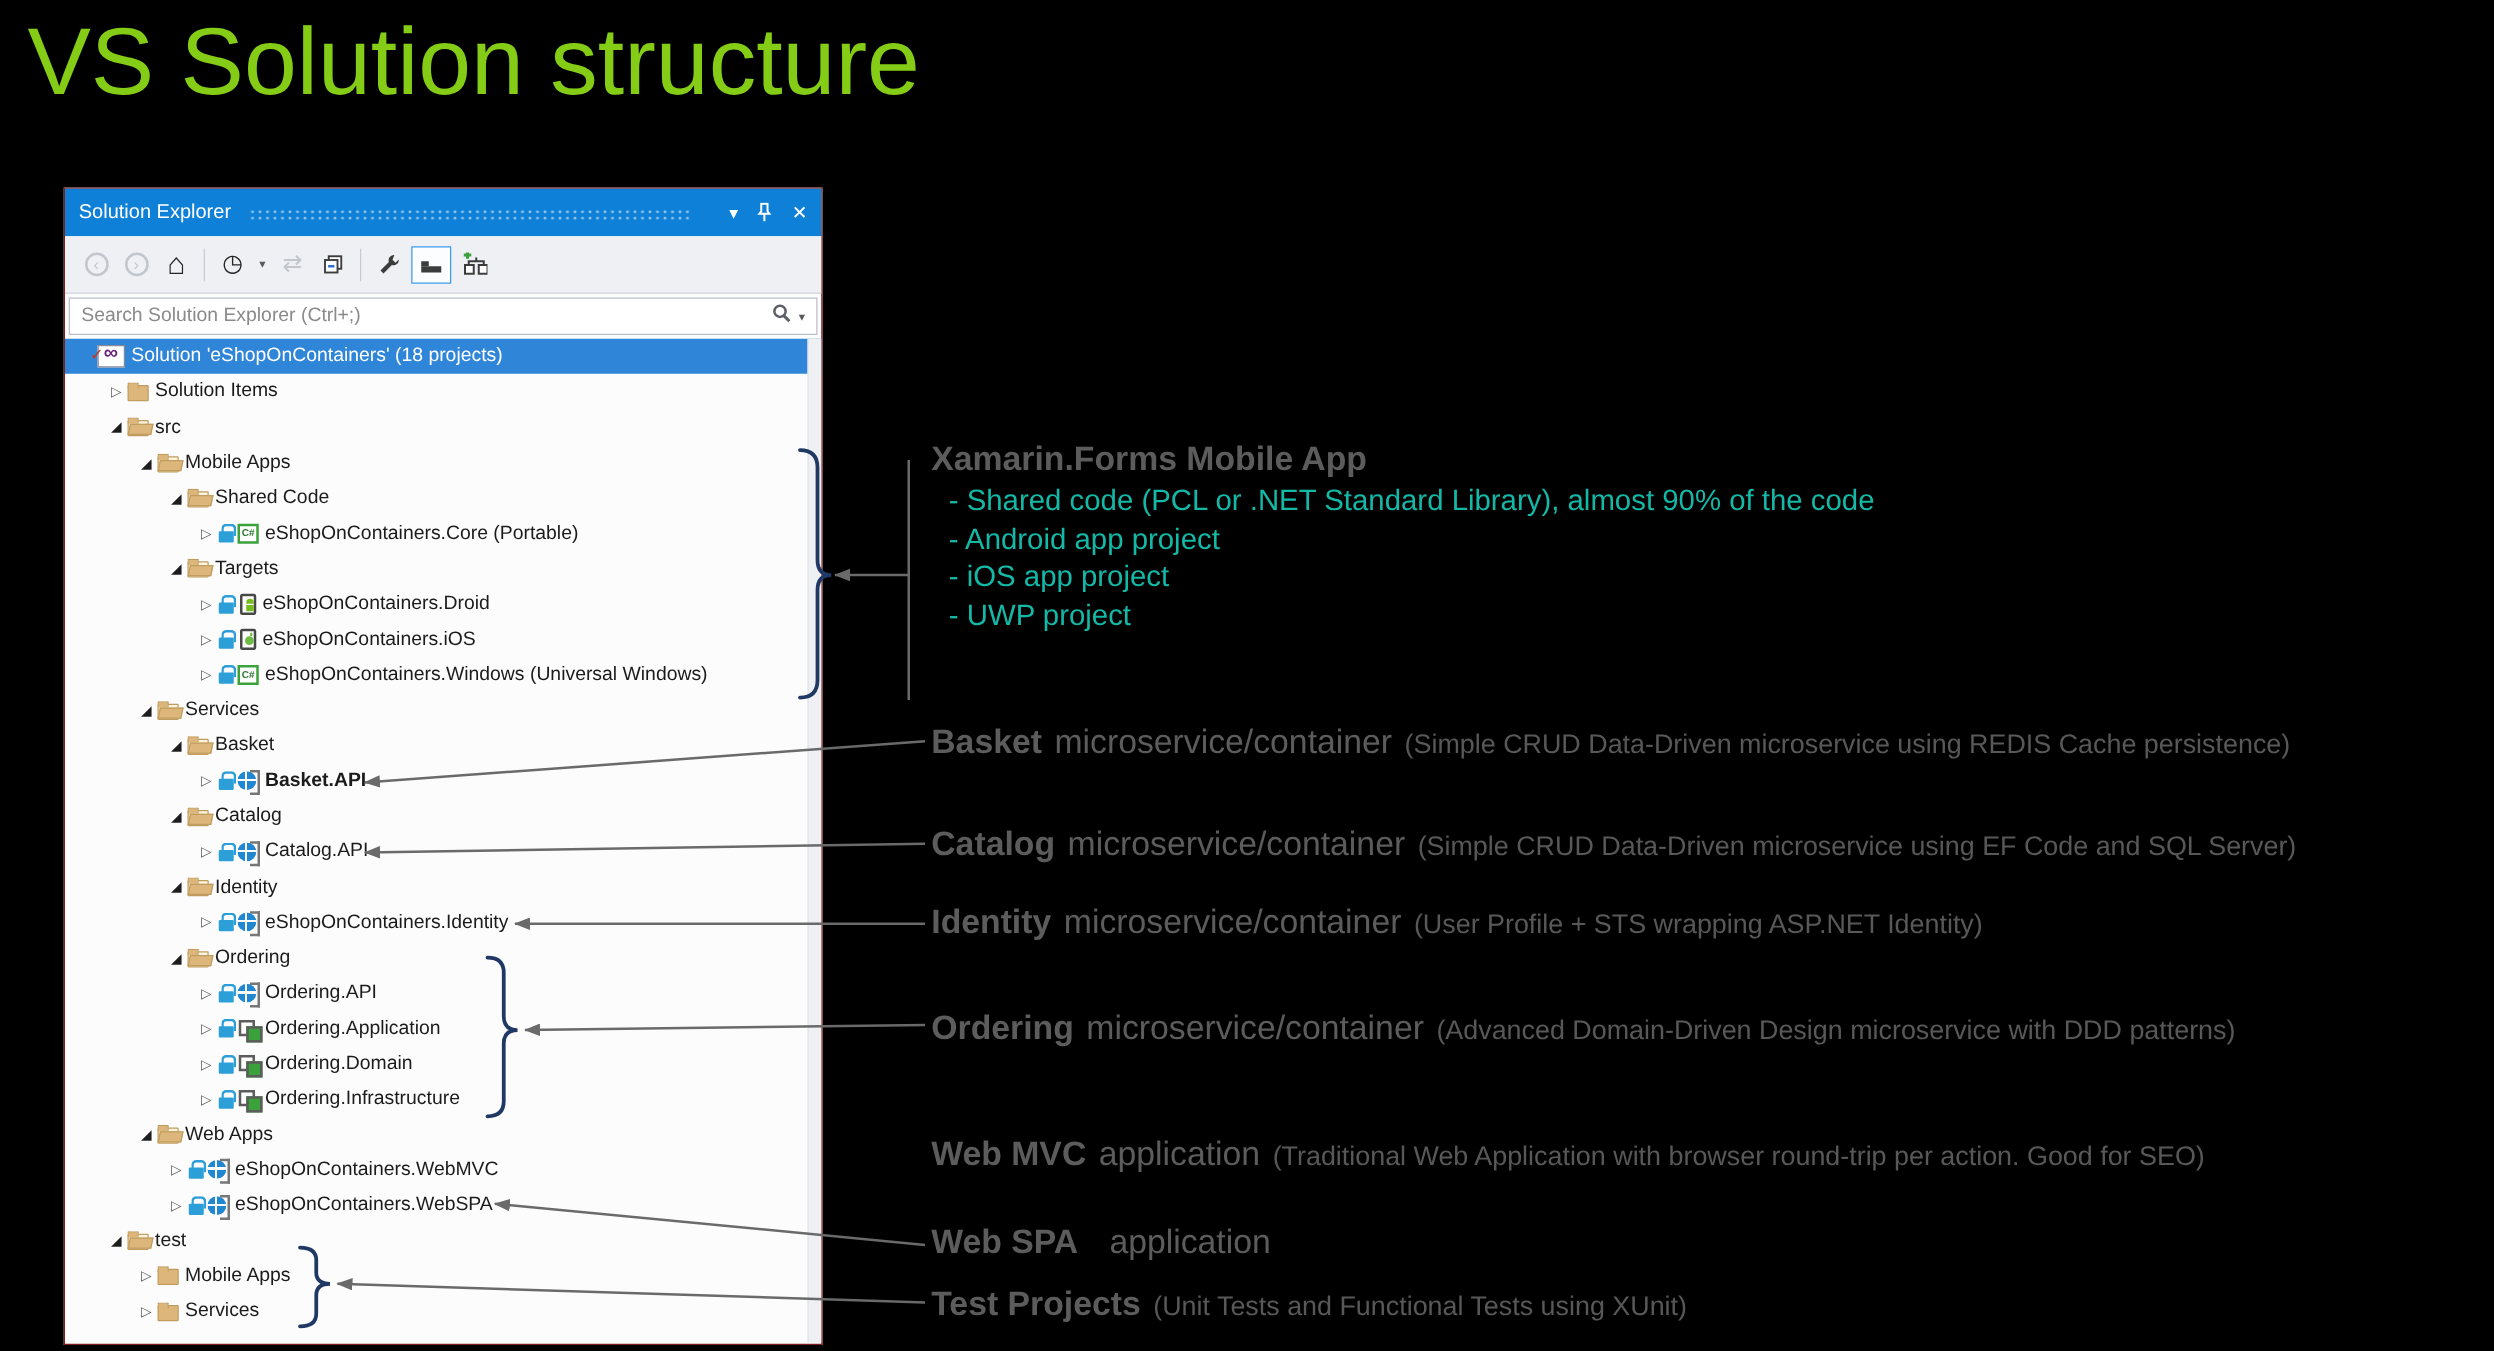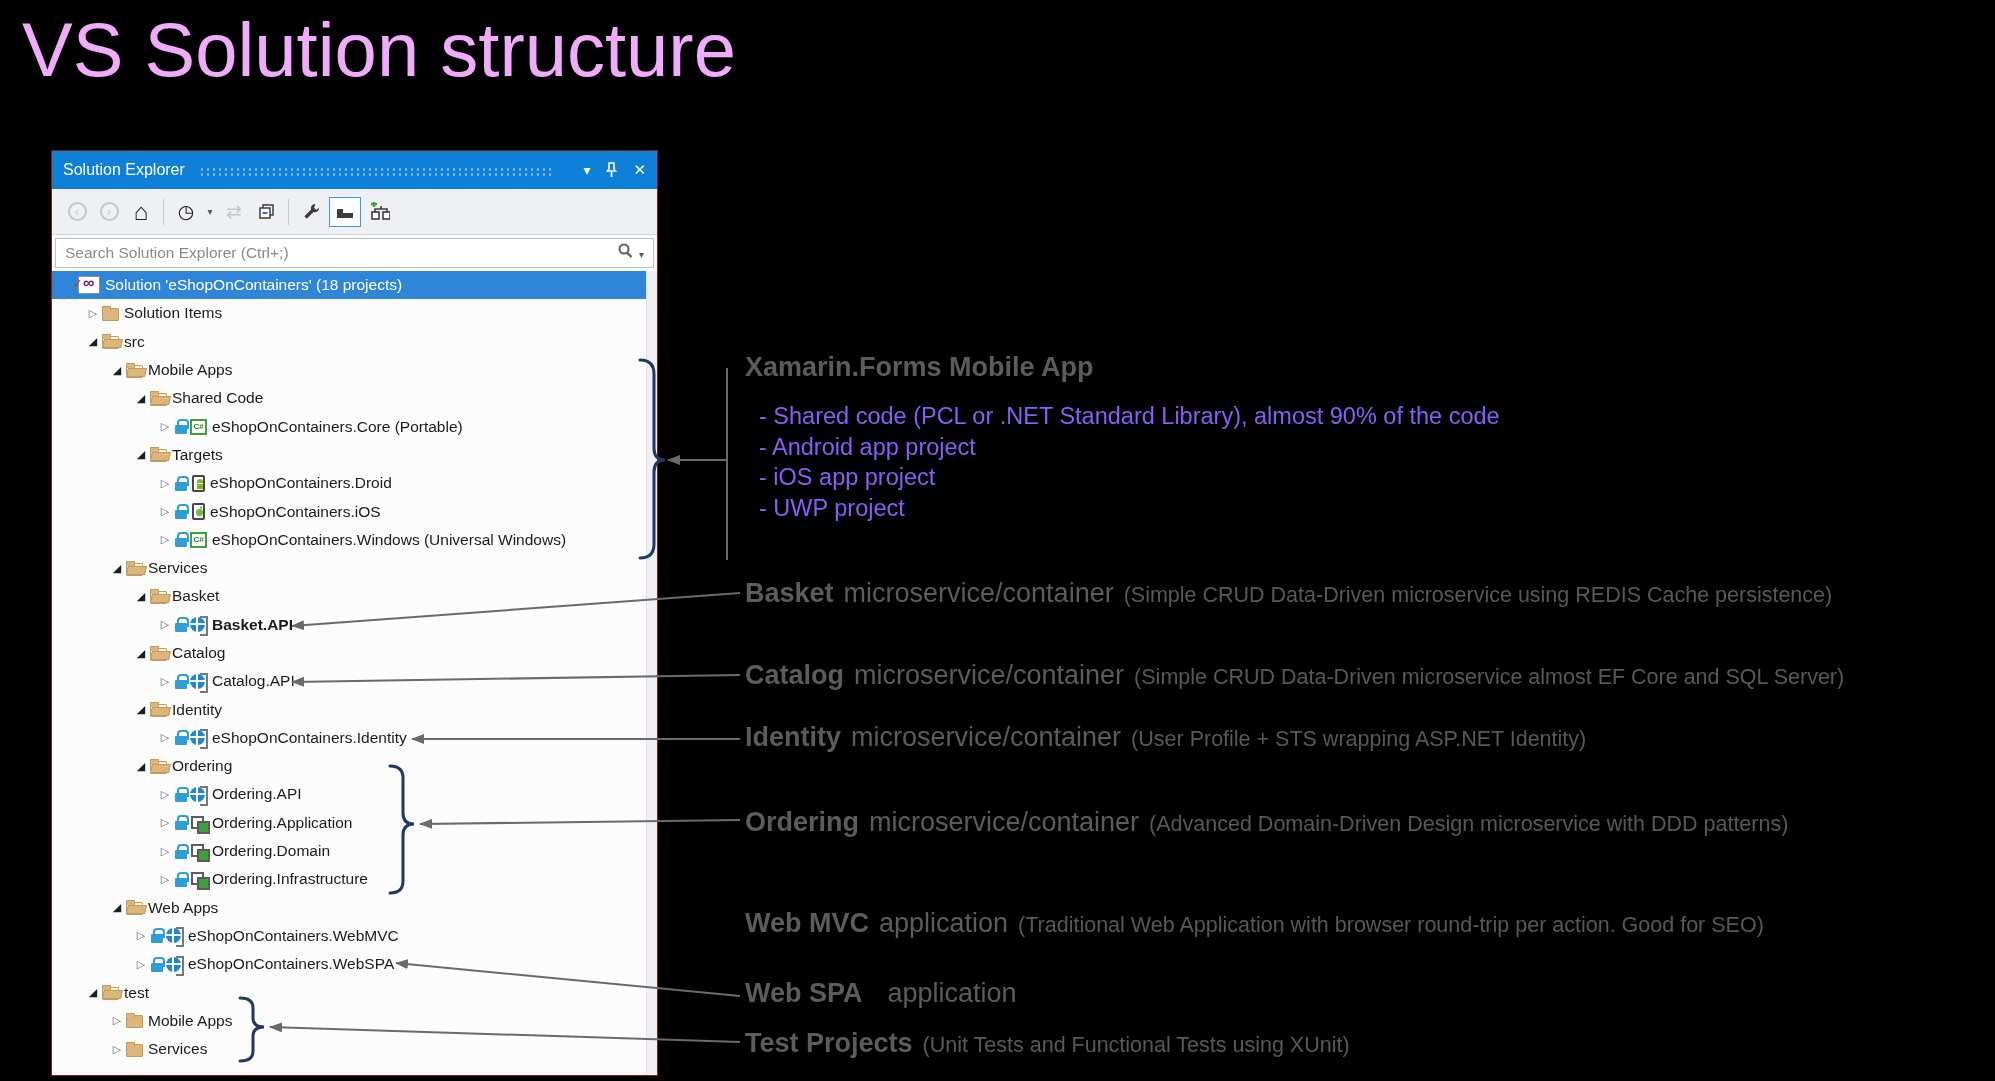--- a/index.html
+++ b/index.html
@@ -2,21 +2,21 @@
 <html><head>
 <meta charset="utf-8">
 <style>
   * { margin:0; padding:0; box-sizing:border-box; }
   html,body { width:1995px; height:1081px; }
   body { background:#000; position:relative; overflow:hidden;
          font-family:"Liberation Sans","DejaVu Sans",sans-serif; }
 
   
   .page-title { position:absolute; left:22px; top:6px; font-size:76px; font-weight:300;
-                color:#f0abfc; letter-spacing:0; }
+                color:#84cc16; letter-spacing:0; }
 
   
   .panel { position:absolute; left:51px; top:150px; width:607px; height:926px;
            background:#fcfcfd; border:1px solid #7f1d1d; }
 
   .titlebar { height:38px; background:#0f80d7; display:flex; align-items:center;
               padding:0 11px; color:#fff; }
   .titlebar-text { font-size:16px; white-space:nowrap; }
   .titlebar-dots { flex:1; height:9px; margin:2px 14px 0 14px;
      background-image:radial-gradient(circle, rgba(255,255,255,.5) 1px, transparent 1.4px);
@@ -111,21 +111,21 @@
         border:2px solid #5c5c5c; background:#fff; }
   .ic-lib::after { content:""; position:absolute; left:7px; top:6px; width:9px; height:9px;
         border:2px solid #5c5c5c; background:#3ba23b; }
 
   .vscroll { position:absolute; right:0; top:120px; width:11px; height:803px;
              background:#eef0f4; border-left:1px solid #e0e3e9; }
 
   
   .ann-block { position:absolute; color:#5c5c5c; white-space:nowrap; }
   .ann-heading { font-size:27px; font-weight:bold; color:#5c5c5c; }
-  .ann-bullets { margin-top:18px; padding-left:14px; font-size:23.5px; line-height:30.5px; color:#8b5cf6; }
+  .ann-bullets { margin-top:2px; padding-left:14px; font-size:23.5px; line-height:30.5px; color:#14b8a6; }
   .ann-line { position:absolute; left:745px; display:flex; align-items:baseline; white-space:nowrap; }
   .ann-bold { font-size:27px; font-weight:bold; color:#5c5c5c; margin-right:10px; }
   .ann-mid  { font-size:27px; color:#5c5c5c; margin-right:10px; }
   .ann-mid:empty { display:none; }
   .ann-paren { font-size:21.5px; color:#585858; }
 
   #ann-xamarin  { left:745px; top:352px; }
   #ann-basket   { top:578px; }
   #ann-catalog  { top:660px; }
   #ann-identity { top:722px; }
@@ -393,21 +393,21 @@
 </div>
 
 <div class="ann-line" id="ann-basket">
   <span class="ann-bold">Basket</span>
   <span class="ann-mid">microservice/container</span>
   <span class="ann-paren">(Simple CRUD Data-Driven microservice using REDIS Cache persistence)</span>
 </div>
 <div class="ann-line" id="ann-catalog">
   <span class="ann-bold">Catalog</span>
   <span class="ann-mid">microservice/container</span>
-  <span class="ann-paren">(Simple CRUD Data-Driven microservice almost EF Core and SQL Server)</span>
+  <span class="ann-paren">(Simple CRUD Data-Driven microservice using EF Code and SQL Server)</span>
 </div>
 <div class="ann-line" id="ann-identity">
   <span class="ann-bold">Identity</span>
   <span class="ann-mid">microservice/container</span>
   <span class="ann-paren">(User Profile + STS wrapping ASP.NET Identity)</span>
 </div>
 <div class="ann-line" id="ann-ordering">
   <span class="ann-bold">Ordering</span>
   <span class="ann-mid">microservice/container</span>
   <span class="ann-paren">(Advanced Domain-Driven Design microservice with DDD patterns)</span>

